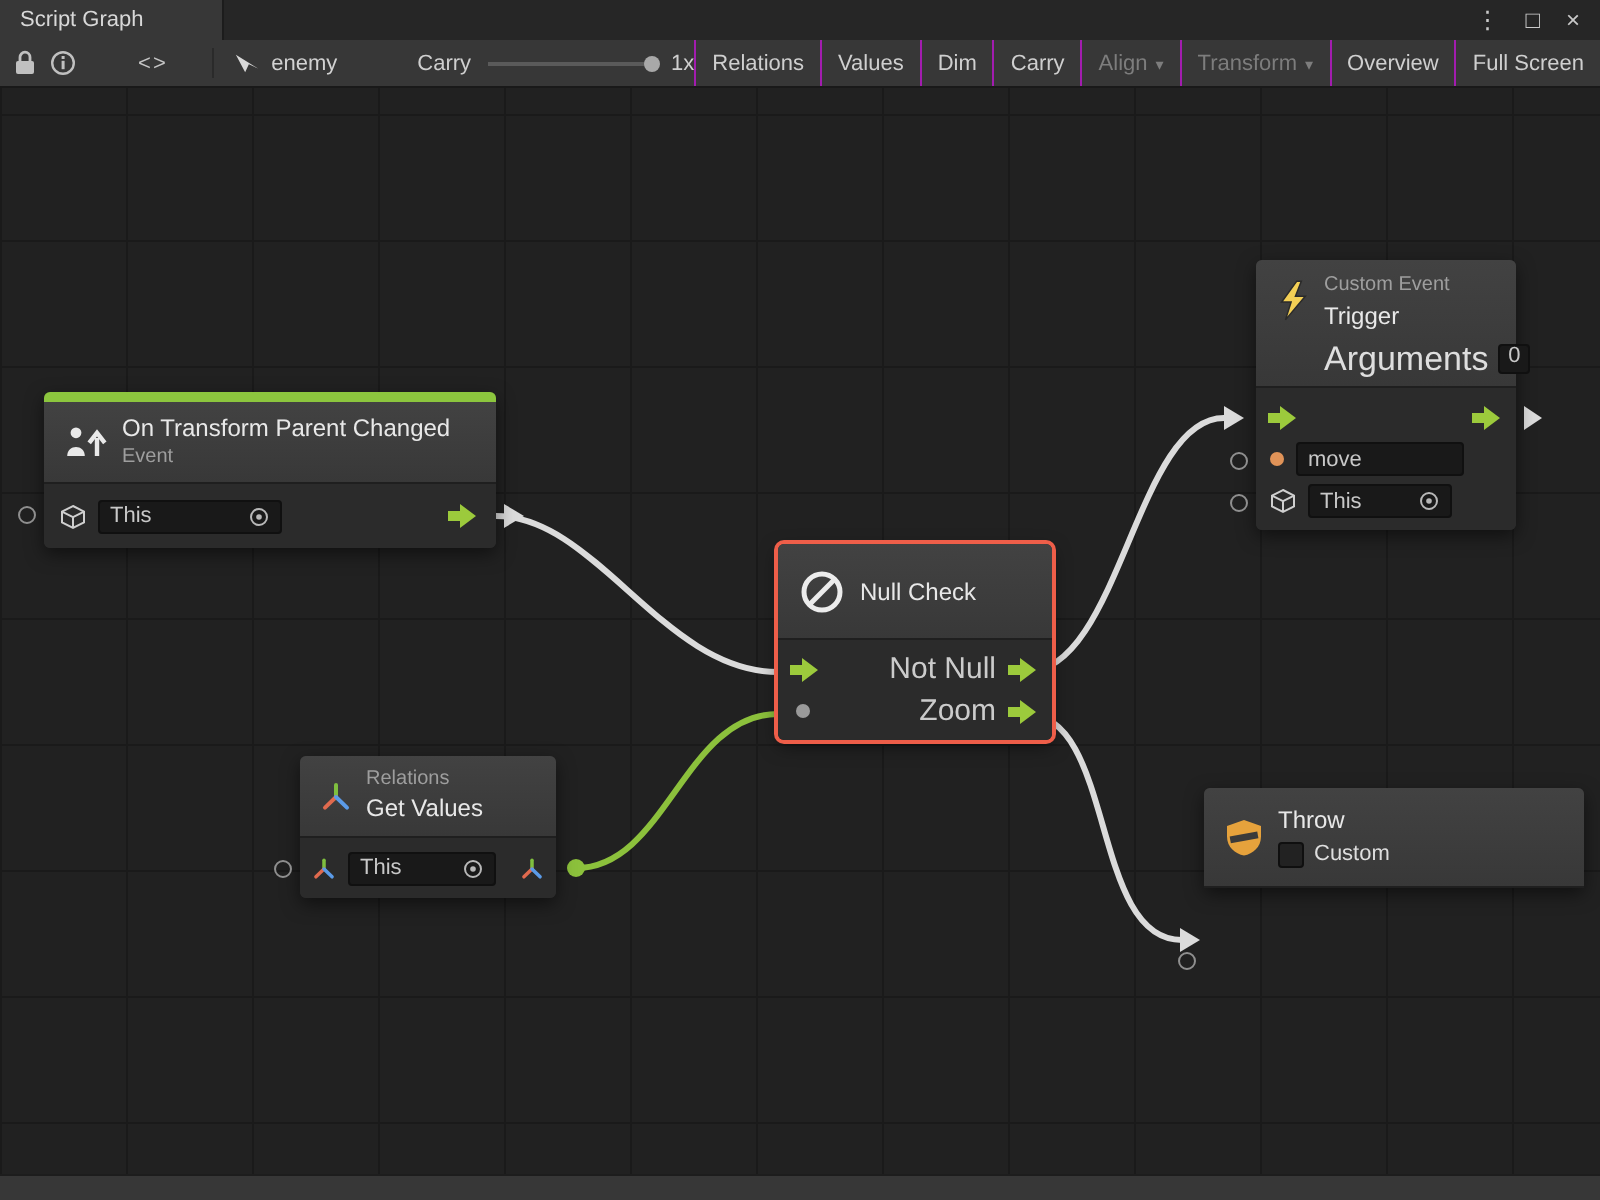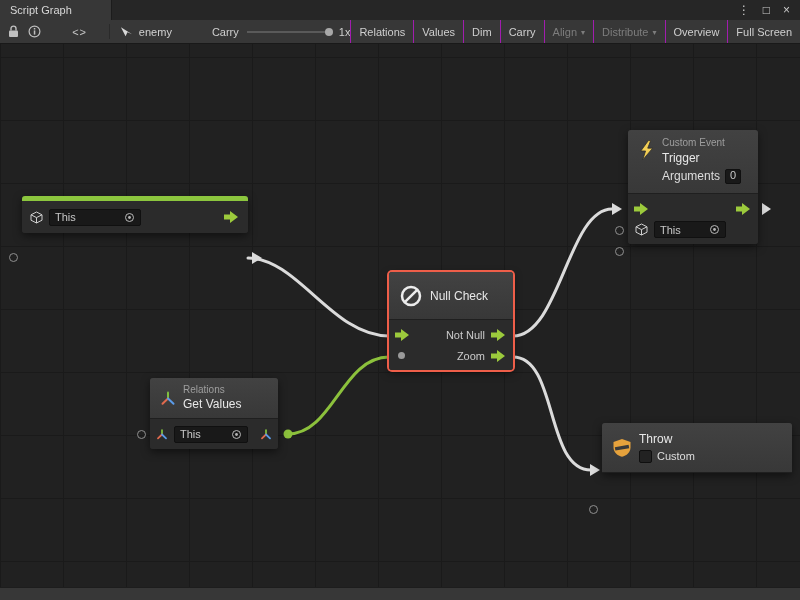--- a/index.html
+++ b/index.html
@@ -41,33 +41,33 @@
   .node{position:absolute;z-index:2;border-radius:3px;box-shadow:0 3px 9px rgba(0,0,0,.5);font-size:12px;background:#2b2b2b}
   .node.selected{box-shadow:0 0 0 2px #EE5E49,0 3px 9px rgba(0,0,0,.5)}
   .node-accent{height:5px;background:#8CC63E;border-radius:3px 3px 0 0}
   .node-header{background:linear-gradient(#424242,#383838);display:flex;align-items:center;gap:7px;padding:20px 10px;border-radius:3px 3px 0 0;border-bottom:1px solid #1f1f1f}
   .node-accent + .node-header{border-radius:0}
   .node-title{color:#e8e8e8;font-size:12px;white-space:nowrap}
   .node-subtitle{color:#9e9e9e;font-size:10px;white-space:nowrap}
   .titles{display:flex;flex-direction:column;gap:1px;line-height:1.25}
   .node-body{background:#2b2b2b;border-radius:0 0 3px 3px;padding:4px 0}
   .port-row{display:flex;align-items:center;gap:6px;padding:0 8px;height:21px}
-  .port-label{font-size:11px;color:#cbcbcb;white-space:nowrap}
+  .port-label{font-size:15px;color:#cbcbcb;white-space:nowrap}
   .spacer{flex:1}
   .nicon{display:inline-flex;align-items:center;justify-content:center}
   .field{background:#191919;border:1px solid #101010;border-radius:2px;color:#c8c8c8;font-size:11px;padding:0 5px;display:flex;align-items:center;gap:4px;height:17px}
   .field.dropdown{justify-content:space-between}
   .field.num{width:16px;height:15px;justify-content:center;padding:0}
   .dot{width:7px;height:7px;border-radius:50%;display:inline-block;flex:none}
   .dot.orange{background:#E09358}
   .dot.gray{background:#9a9a9a}
   .port-circle{position:absolute;width:9px;height:9px;border:1.5px solid #8f8f8f;border-radius:50%;background:transparent}
   .flow-arrow{display:inline-flex;flex:none}
   .args-row{display:flex;align-items:center;gap:5px;margin-top:2px}
-  .args-label{color:#dedede;font-size:12px}
+  .args-label{color:#dedede;font-size:17px}
   .check-row{display:flex;align-items:flex-end;gap:5px;margin-top:2px}
   .checkbox{width:13px;height:13px;background:#222;border:1px solid #0f0f0f;border-radius:2px;display:inline-block}
   .check-label{color:#dedede;font-size:11px}
 
   
   .bottombar{position:absolute;top:587px;left:0;right:0;height:13px;background:#373737;border-top:1px solid #1d1d1d}
 </style>
 </head>
 <body>
 
@@ -124,21 +124,21 @@
         <span>Dim</span>
       </span>
     <span class="tbtn">
         <span>Carry</span>
       </span>
     <span class="tbtn disabled">
         <span>Align</span>
         <span class="arrow-down">▾</span>
       </span>
     <span class="tbtn disabled">
-        <span>Distribute</span>
+        <span>Transform</span>
         <span class="arrow-down">▾</span>
       </span>
     <span class="tbtn">
         <span>Overview</span>
       </span>
     <span class="tbtn">
         <span>Full Screen</span>
       </span>
   </div>
 </div>
@@ -152,20 +152,34 @@
     <circle class="green-dot" cx="288" cy="390" r="4.5"></circle>
     <path class="wire white" d="M513 292 C560 292 568 165 612 165"></path>
     <polygon class="marker" points="612,159 612,171 622,165"></polygon>
     <path class="wire white" d="M513 313 C558 313 545 426 591 426"></path>
     <polygon class="marker" points="590,420 590,432 600,426"></polygon>
     <polygon class="marker" points="762,159 762,171 771,165"></polygon>
   </svg>
 
   <div class="node" style="left:22px;top:152px;width:226px">
     <div class="node-accent"></div>
+    <div class="node-header" style="height:40px">
+      <span class="nicon">
+        <svg width="22" height="18" viewBox="0 0 22 18">
+            <circle cx="6" cy="4.4" r="2.7" fill="#e9e9e9"></circle>
+            <path d="M1.6 16 C1.6 10 10.4 10 10.4 16 Z" fill="#e9e9e9"></path>
+            <path d="M16.5 16 V7" stroke="#e9e9e9" stroke-width="2.2" fill="none"></path>
+            <path d="M12.6 9.4 L16.5 4.4 L20.4 9.4" stroke="#e9e9e9" stroke-width="2.2" fill="none"></path>
+          </svg>
+      </span>
+      <span class="titles">
+        <span class="node-title">On Transform Parent Changed</span>
+        <span class="node-subtitle">Event</span>
+      </span>
+    </div>
     <div class="node-body" style="padding:5px 0">
       <div class="port-row" style="height:22px">
         <span class="nicon">
           <svg width="13" height="13" viewBox="0 0 13 13">
               <path d="M6.5 1 L12 3.8 V9.2 L6.5 12 L1 9.2 V3.8 Z" fill="none" stroke="#cfcfcf"></path>
               <path d="M1 3.8 L6.5 6.6 L12 3.8 M6.5 6.6 V12" fill="none" stroke="#cfcfcf"></path>
             </svg>
         </span>
         <span class="field dropdown" style="width:92px">
           <span>This</span>
@@ -180,21 +194,21 @@
         <span class="flow-arrow">
           <svg width="16" height="12" viewBox="0 0 16 12">
               <path d="M0 3.5 H6 V0 L14 6 L6 12 V8.5 H0 Z" fill="#9CCA3C"></path>
             </svg>
         </span>
       </div>
     </div>
     <span class="port-circle" style="left:-13px;top:57px"></span>
   </div>
 
-  <div class="node selected" style="left:389px;top:228px;width:124px">
+  <div class="node selected" style="left:389px;top:228px;width:137px">
     <div class="node-header" style="height:48px">
       <span class="nicon">
         <svg width="24" height="24" viewBox="0 0 24 24">
             <circle cx="12" cy="12" r="9" fill="none" stroke="#ececec" stroke-width="2.5"></circle>
             <line x1="5.8" y1="18.2" x2="18.2" y2="5.8" stroke="#ececec" stroke-width="2.5"></line>
           </svg>
       </span>
       <span class="node-title">Null Check</span>
     </div>
     <div class="node-body">
@@ -296,20 +310,26 @@
             </svg>
         </span>
         <span class="spacer"></span>
         <span class="flow-arrow">
           <svg width="16" height="12" viewBox="0 0 16 12">
               <path d="M0 3.5 H6 V0 L14 6 L6 12 V8.5 H0 Z" fill="#9CCA3C"></path>
             </svg>
         </span>
       </div>
       <div class="port-row" style="padding:0 7px">
+        <span class="dot orange"></span>
+        <span class="field" style="width:84px">
+            <span>move</span>
+          </span>
+      </div>
+      <div class="port-row" style="padding:0 7px">
         <span class="nicon">
           <svg width="13" height="13" viewBox="0 0 13 13">
               <path d="M6.5 1 L12 3.8 V9.2 L6.5 12 L1 9.2 V3.8 Z" fill="none" stroke="#cfcfcf"></path>
               <path d="M1 3.8 L6.5 6.6 L12 3.8 M6.5 6.6 V12" fill="none" stroke="#cfcfcf"></path>
             </svg>
         </span>
         <span class="field dropdown" style="width:72px">
           <span>This</span>
           <span class="nicon">
             <svg width="11" height="11" viewBox="0 0 11 11">
@@ -317,21 +337,21 @@
                 <circle cx="5.5" cy="5.5" r="1.4" fill="#b8b8b8"></circle>
               </svg>
           </span>
         </span>
       </div>
     </div>
     <span class="port-circle" style="left:-13px;top:96px"></span>
     <span class="port-circle" style="left:-13px;top:117px"></span>
   </div>
 
-  <div class="node" style="left:602px;top:379px;width:190px">
+  <div class="node" style="left:602px;top:350px;width:190px">
     <div class="node-header" style="height:50px">
       <span class="nicon">
         <svg width="20" height="20" viewBox="0 0 20 20">
             <path d="M10 1 L18.5 4 V9.2 C18.5 14.6 14.5 17.6 10 18.8 C5.5 17.6 1.5 14.6 1.5 9.2 V4 Z" fill="#E6A23C"></path>
             <path d="M3 8 H17 V11.4 H3 Z" fill="#3a3a3a" transform="rotate(-10 10 9.6)"></path>
           </svg>
       </span>
       <span class="titles">
         <span class="node-title">Throw</span>
         <span class="check-row">

